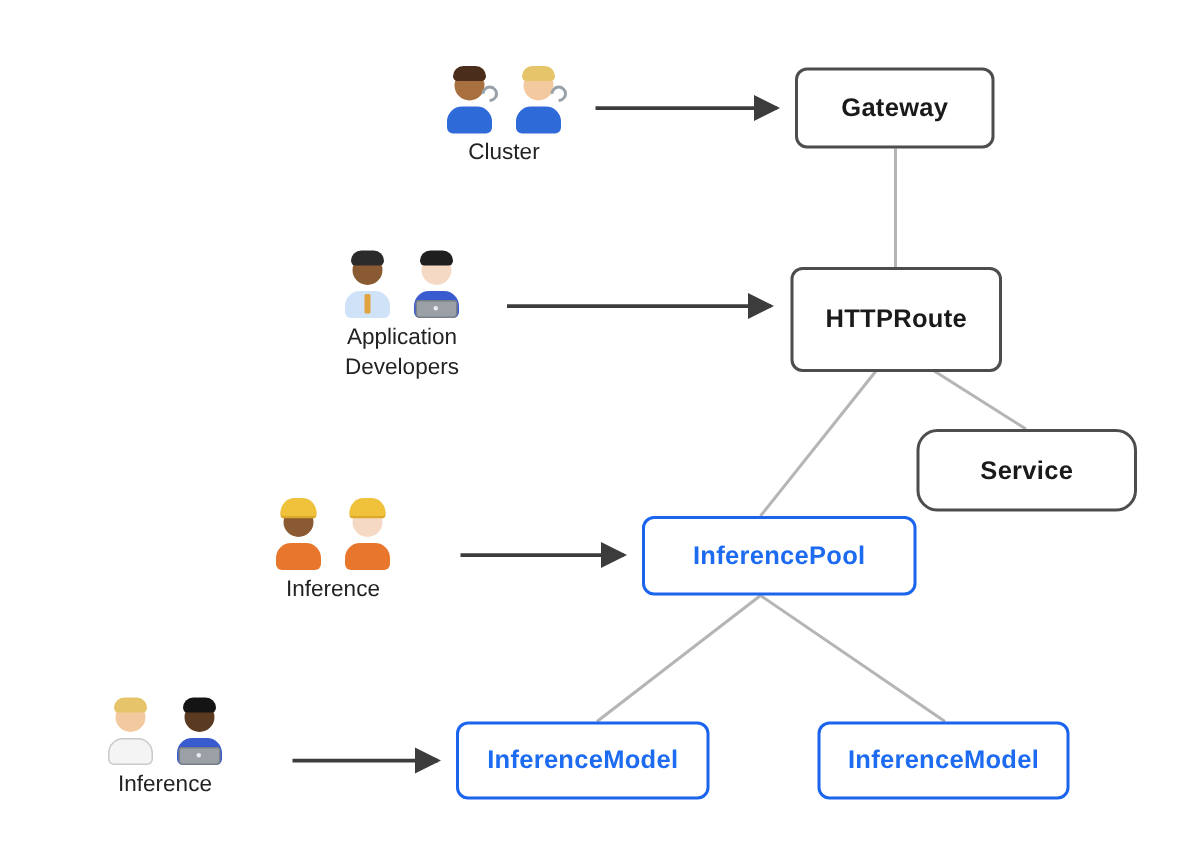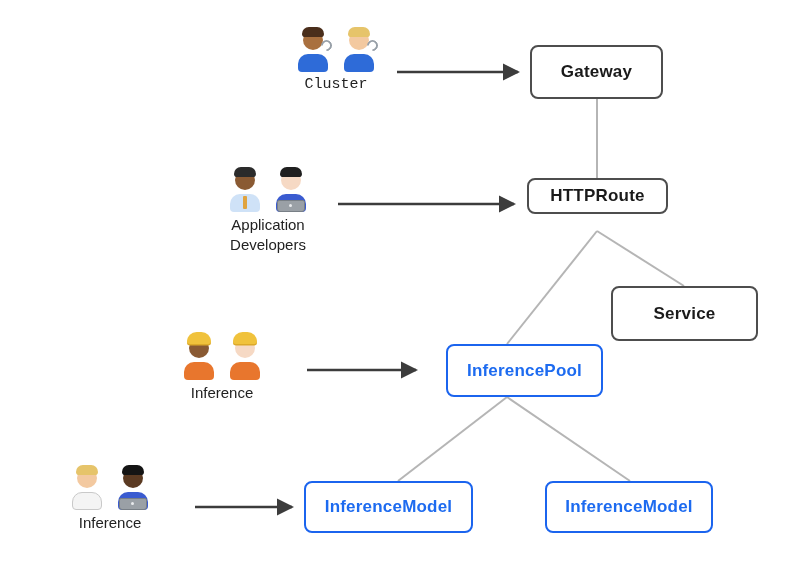--- a/index.html
+++ b/index.html
@@ -53,21 +53,21 @@
     <line class="edge" x1="597" y1="231" x2="507" y2="344"></line>
     <line class="edge" x1="507" y1="397" x2="398" y2="481"></line>
     <line class="edge" x1="507" y1="397" x2="630" y2="481"></line>
 
     <line class="arrowline" x1="397" y1="72" x2="518" y2="72" marker-end="url(#arrowhead)"></line>
     <line class="arrowline" x1="338" y1="204" x2="514" y2="204" marker-end="url(#arrowhead)"></line>
     <line class="arrowline" x1="307" y1="370" x2="416" y2="370" marker-end="url(#arrowhead)"></line>
     <line class="arrowline" x1="195" y1="507" x2="292" y2="507" marker-end="url(#arrowhead)"></line>
   </svg>
 
-  <div class="persona" style="left:251px;top:24px;width:170px;font-family:Liberation Mono, monospace;">
+  <div class="persona" style="left:251px;top:41px;width:170px;">
     <div class="avatars">
       <div class="avatar">
           <div class="av-head" style="background: rgb(169, 112, 63);"></div>
           <div class="av-hair" style="background: rgb(74, 46, 27);"></div>
           <div class="av-torso" style="background: rgb(46, 107, 216); border: none;"></div>
           <div class="av-wrench"></div>
         </div>
       <div class="avatar">
           <div class="av-head" style="background: rgb(243, 201, 160);"></div>
           <div class="av-hair" style="background: rgb(230, 196, 106);"></div>
@@ -135,29 +135,29 @@
     </div>
     <div class="plabel">
       <div>Inference</div>
     </div>
   </div>
 
   <div class="node core" style="left:530px;top:45px;width:133px;height:54px;">
     <span>Gateway</span>
   </div>
 
-  <div class="node core" style="left:527px;top:178px;width:141px;height:36px;">
+  <div class="node core" style="left:527px;top:178px;width:141px;height:70px;">
     <span>HTTPRoute</span>
   </div>
 
-  <div class="node core" style="left:611px;top:286px;width:147px;height:55px;">
+  <div class="node core" style="left:611px;top:286px;width:147px;height:55px;border-radius:14px;">
     <span>Service</span>
   </div>
 
-  <div class="node inference" style="left:428px;top:344px;width:157px;height:53px;margin-left:18px;">
+  <div class="node inference" style="left:428px;top:344px;width:183px;height:53px;">
     <span>InferencePool</span>
   </div>
 
   <div class="node inference" style="left:304px;top:481px;width:169px;height:52px;">
     <span>InferenceModel</span>
   </div>
 
   <div class="node inference" style="left:545px;top:481px;width:168px;height:52px;">
     <span>InferenceModel</span>
   </div>

